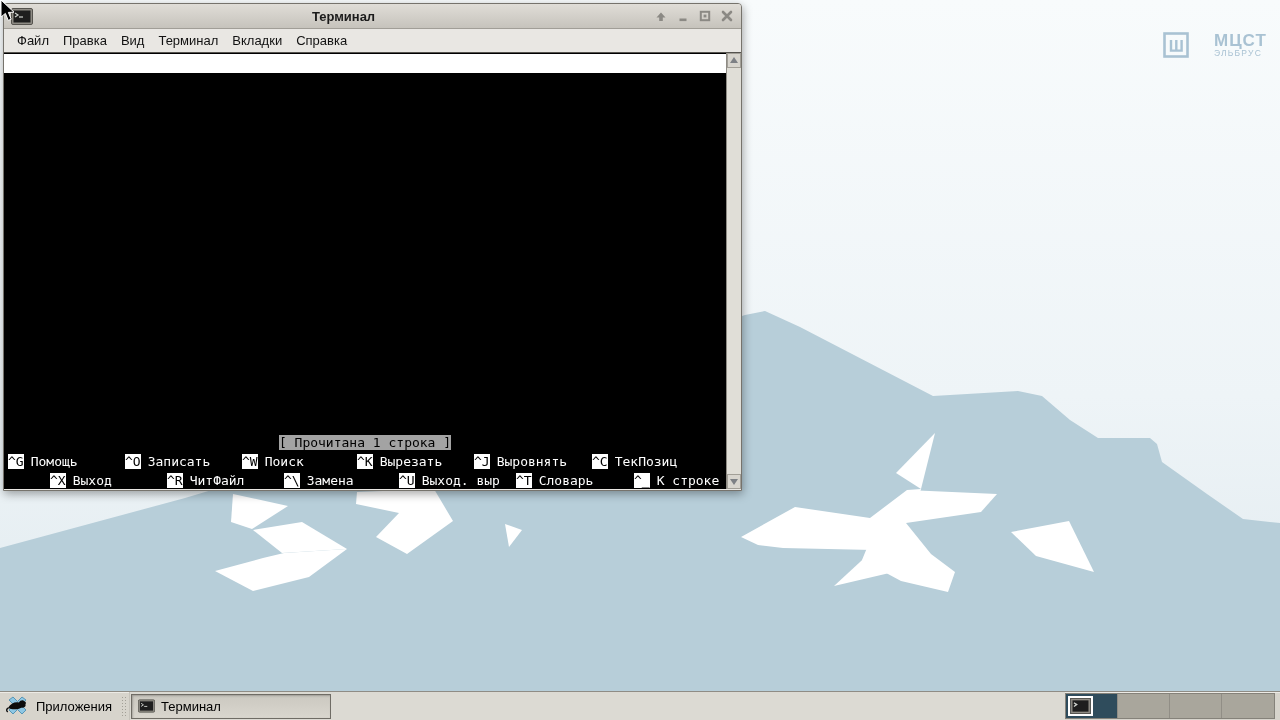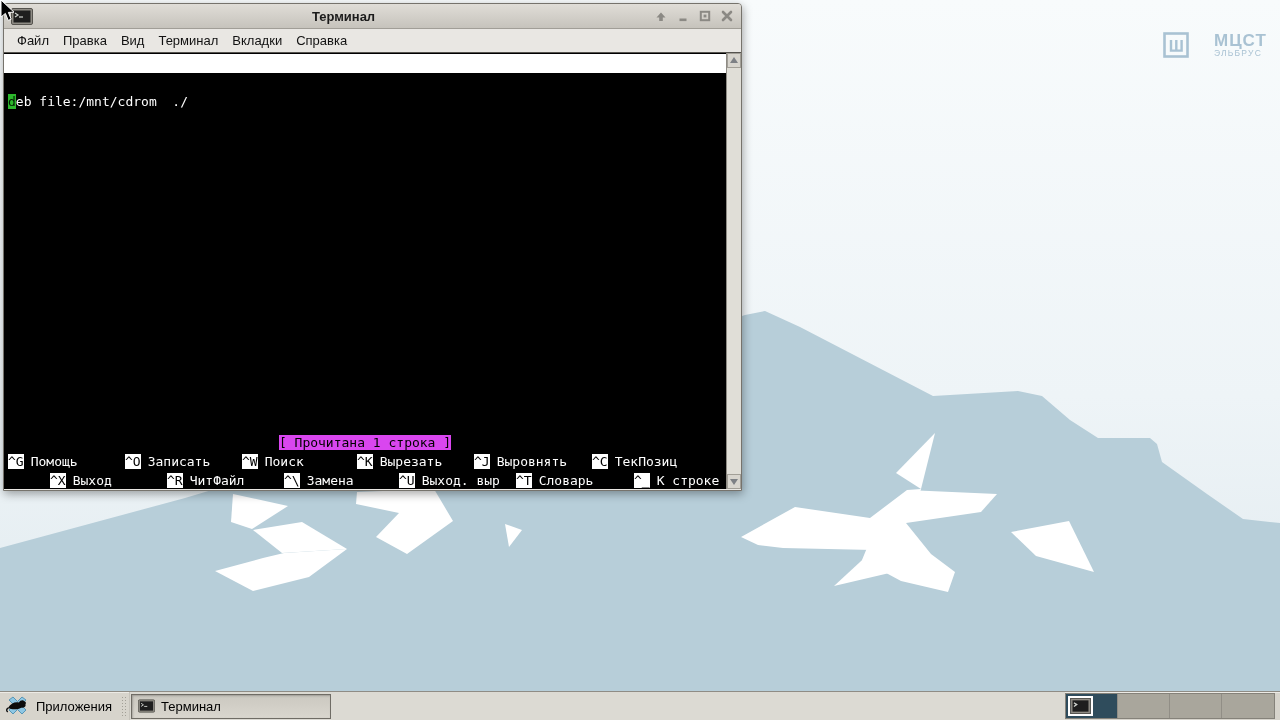--- a/index.html
+++ b/index.html
@@ -41,21 +41,21 @@
   .term-screen { position:absolute; left:0; top:0; right:15px; bottom:0;
                  font-family:"DejaVu Sans Mono", monospace; font-size:13px; line-height:19px;
                  color:#fff; white-space:pre; overflow:hidden; }
   .row { position:absolute; left:0; right:0; height:19px; }
   .nano-header { top:1px; background:#ffffff; color:#000; }
   .nano-app   { position:absolute; left:14px; }
   .nano-file  { position:absolute; left:272px; }
   .buffer-line { top:39px; left:4px; }
   .nano-cursor { background:#2db82d; color:#001b00; }
   .status-row { top:380px; text-align:center; }
-  .status-msg { background:#d946ef; color:#000; }
+  .status-msg { background:#a3a3a3; color:#000; }
   .keys-row { display:grid; grid-template-columns:117px 117px 115px 117px 118px auto;
               padding-left:4px; }
   .keys1 { top:399px; } .keys2 { top:418px;padding-left:46px; }
   .sc-key { background:#ffffff; color:#000; }
   .sc-label { margin-left:7px; }
 
   .scrollbar { position:absolute; right:0; top:0; bottom:0; width:15px;
                background:#e0ded7; border-left:1px solid #8f8c85; }
   .sb-btn { position:absolute; left:0; width:14px; height:15px; background:#d8d5ce;
             border:1px solid #a29f97; }
@@ -182,21 +182,20 @@
   </div>
 
   <div class="term-body">
     <div class="term-screen">
 
       <div class="row nano-header">
         <span class="nano-app">GNU nano 2.8.7</span>
         <span class="nano-file">Файл: /etc/apt/sources.list</span>
       </div>
 
-      <div class="row buffer-line"><span class="nano-cursor">d</span><span>eb file:/mnt/cdrom  ./</span></div>
 
       <div class="row status-row"><span class="status-msg">[ Прочитана 1 строка ]</span></div>
 
       <div class="row keys-row keys1">
         <span><span class="sc-key">^G</span><span class="sc-label">Помощь</span></span>
         <span><span class="sc-key">^O</span><span class="sc-label">Записать</span></span>
         <span><span class="sc-key">^W</span><span class="sc-label">Поиск</span></span>
         <span><span class="sc-key">^K</span><span class="sc-label">Вырезать</span></span>
         <span><span class="sc-key">^J</span><span class="sc-label">Выровнять</span></span>
         <span><span class="sc-key">^C</span><span class="sc-label">ТекПозиц</span></span>

